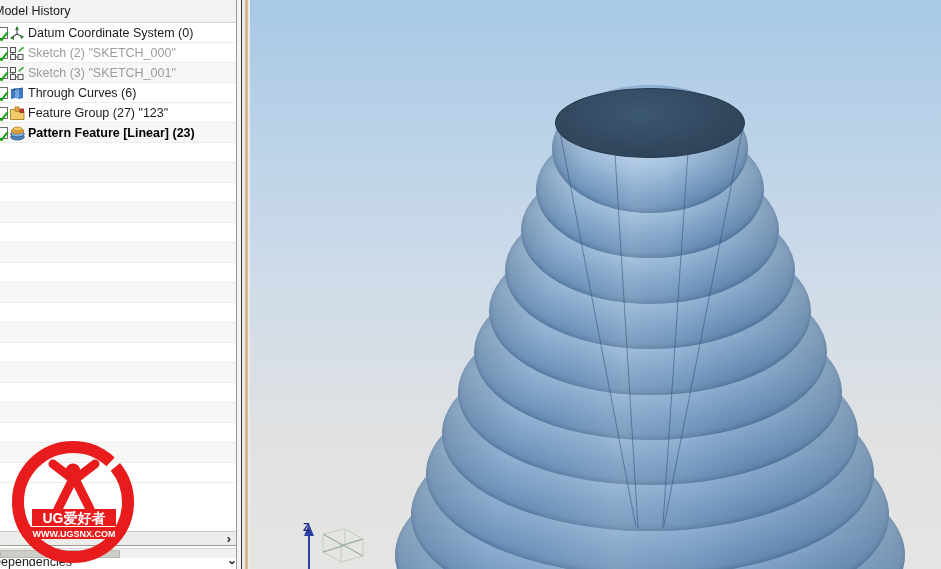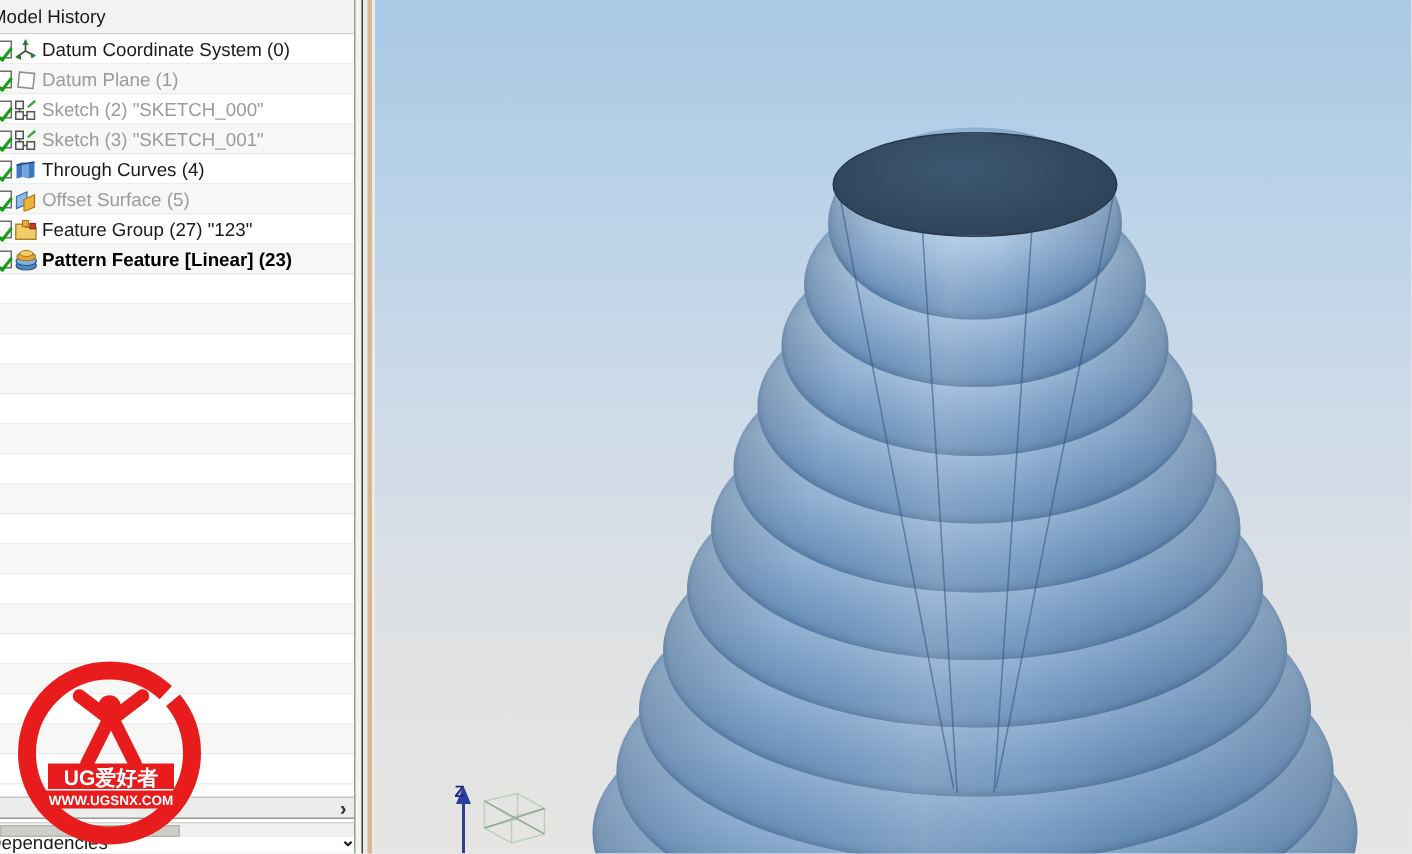--- a/index.html
+++ b/index.html
@@ -224,27 +224,20 @@
                 <line x1="7" y1="8" x2="7" y2="1"></line>
                 <line x1="7" y1="8" x2="1" y2="12"></line>
                 <line x1="7" y1="8" x2="13" y2="11"></line>
               </g>
               <polygon points="7,0 5,4 9,4" fill="#2f7d2f"></polygon>
               <polygon points="14,11 10,9 11,13" fill="#2f7d2f"></polygon>
               <polygon points="0,12 4,10 4,14" fill="#2f7d2f"></polygon>
             </svg></span>
           <span class="row-label">Datum Coordinate System (0)</span>
         </div>
-        <div class="tree-row odd">
-          <span class="row-check"></span>
-          <span class="row-icon"><svg viewBox="0 0 15 15">
-              <polygon points="3,2 13,3 12,13 2,12" fill="#fbfbfb" stroke="#8a8a8a" stroke-width="1"></polygon>
-            </svg></span>
-          <span class="row-label dim">Datum Plane (1)</span>
-        </div>
         <div class="tree-row alt">
           <span class="row-check"></span>
           <span class="row-icon"><svg viewBox="0 0 15 15">
               <rect x="0.5" y="1.5" width="5" height="5" fill="#f7f7f7" stroke="#555" stroke-width="1"></rect>
               <rect x="0.5" y="8.5" width="5" height="5" fill="#f7f7f7" stroke="#555" stroke-width="1"></rect>
               <rect x="8" y="8.5" width="5" height="5" fill="#f7f7f7" stroke="#555" stroke-width="1"></rect>
               <line x1="3" y1="6.5" x2="3" y2="8.5" stroke="#555" stroke-width="1"></line>
               <line x1="5.5" y1="11" x2="8" y2="11" stroke="#555" stroke-width="1"></line>
               <path d="M 8,5 L 13,0.5 L 14,2 L 9,6 Z" fill="#3aa83a"></path>
             </svg></span>
@@ -263,29 +256,21 @@
           <span class="row-label dim">Sketch (3) "SKETCH_001"</span>
         </div>
         <div class="tree-row alt">
           <span class="row-check"></span>
           <span class="row-icon"><svg viewBox="0 0 15 15">
               <path d="M1,4 L5,2 L5,12 L1,13 Z" fill="#3f78c0"></path>
               <path d="M5,2 L9,3 L9,13 L5,12 Z" fill="#6fa3dc"></path>
               <path d="M9,3 L13,2 L13,12 L9,13 Z" fill="#3f78c0"></path>
               <path d="M1,4 L13,2" stroke="#1d4a80" stroke-width="1" fill="none"></path>
             </svg></span>
-          <span class="row-label">Through Curves (4)</span>
-        </div>
-        <div class="tree-row odd">
-          <span class="row-check"></span>
-          <span class="row-icon"><svg viewBox="0 0 15 15">
-              <path d="M1,5 L8,2 L8,10 L1,13 Z" fill="#8fbce6" stroke="#3e6fa0" stroke-width="0.8"></path>
-              <path d="M6,7 L13,4 L13,12 L6,15 Z" fill="#f0b33c" stroke="#a8761d" stroke-width="0.8"></path>
-            </svg></span>
-          <span class="row-label dim">Offset Surface (5)</span>
+          <span class="row-label">Through Curves (6)</span>
         </div>
         <div class="tree-row alt">
           <span class="row-check"></span>
           <span class="row-icon"><svg viewBox="0 0 15 15">
               <path d="M0.5,3.5 h5 l1.5,2 h7 v8 h-13.5 z" fill="#f3cb6b" stroke="#a8832a" stroke-width="0.9"></path>
               <rect x="5" y="1" width="4" height="4" fill="#f0a93c" stroke="#a8761d" stroke-width="0.8"></rect>
               <rect x="10" y="3" width="3.5" height="3.5" fill="#cf3b2c" stroke="#8c2418" stroke-width="0.8"></rect>
             </svg></span>
           <span class="row-label">Feature Group (27) "123"</span>
         </div>

